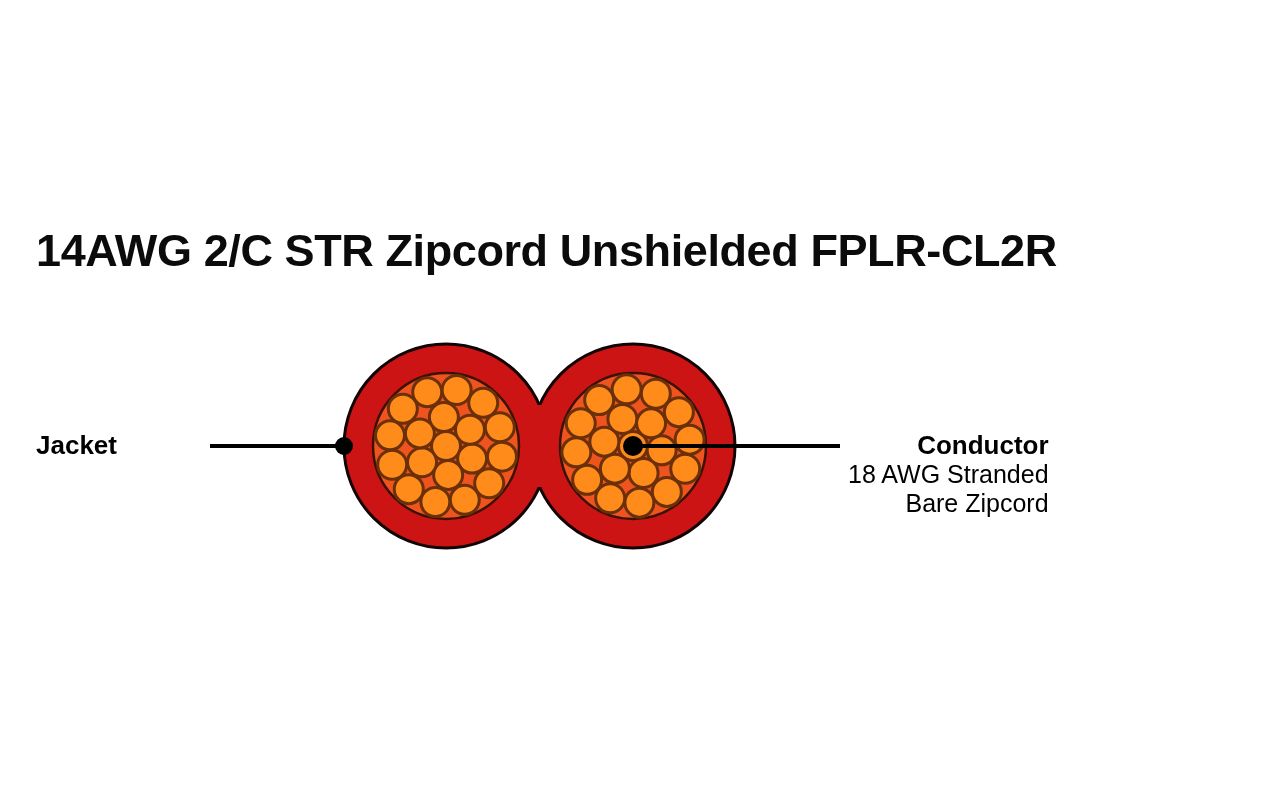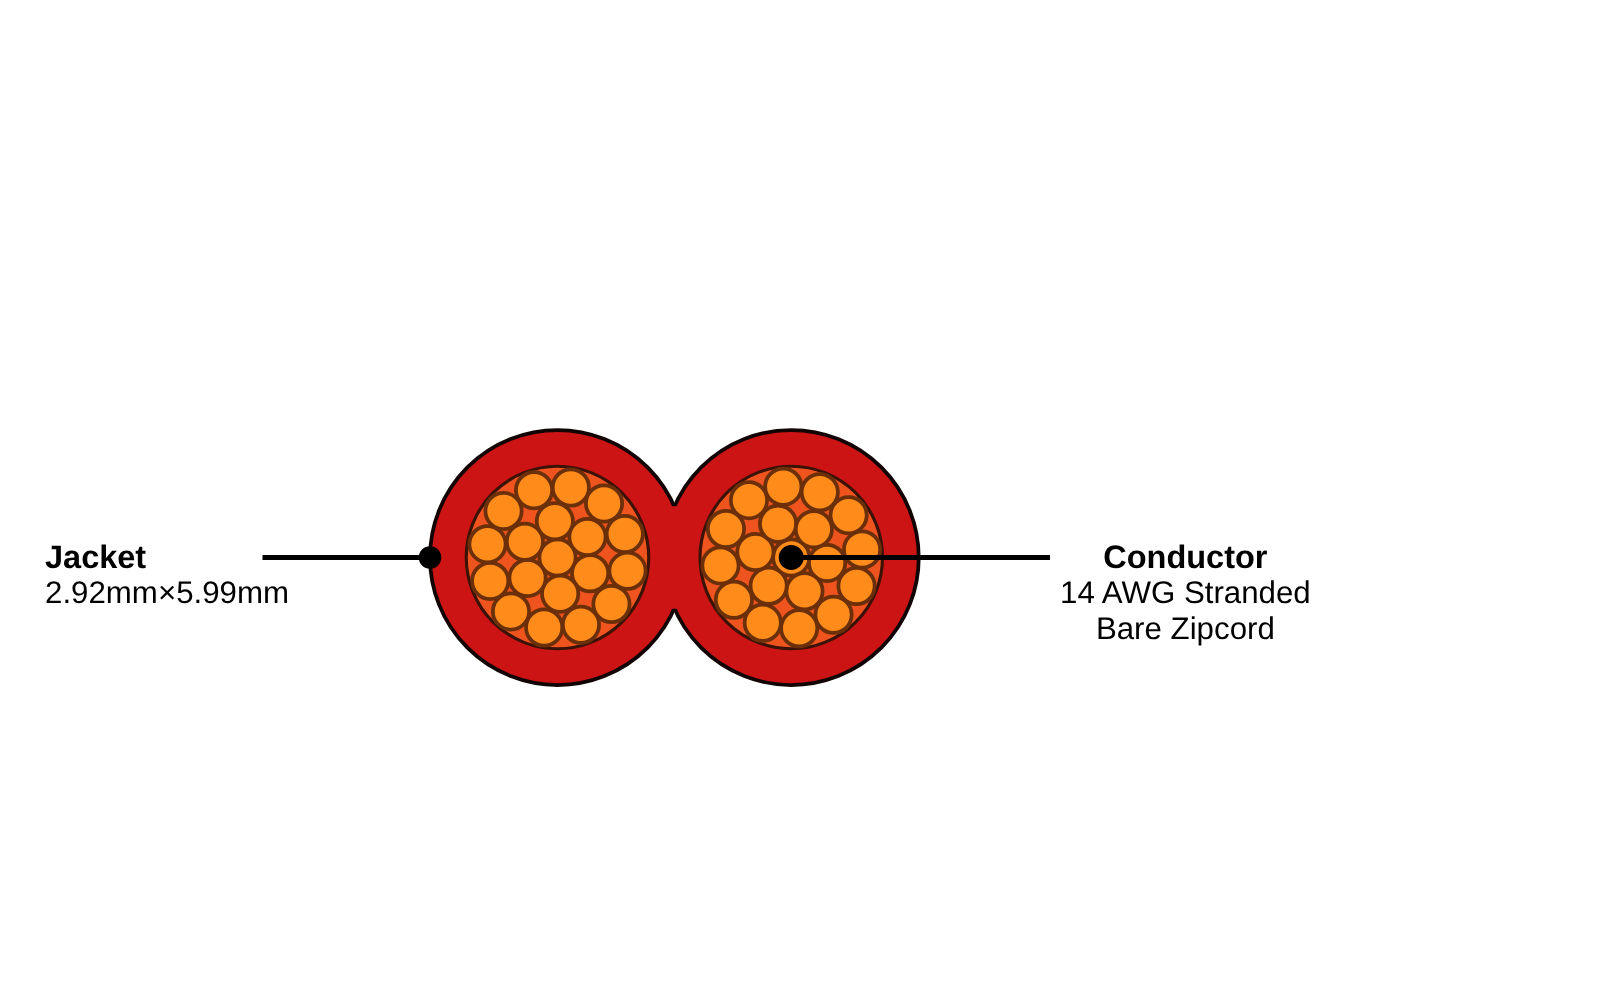--- a/index.html
+++ b/index.html
@@ -50,33 +50,34 @@
     white-space: nowrap;
   }
   #callout-jacket {
     left: 36px;
     top: 430px;
     text-align: left;
   }
   #callout-conductor {
     left: 848px;
     top: 430px;
-    text-align: center;
+    text-align: right;
   }
   #cable-svg {
     position: absolute;
     left: 0;
     top: 0;
   }
 </style>
 </head>
 <body>
 
 <div id="stage">
 
+  <div id="diagram-title">14AWG 2/C STR Zipcord Unshielded FPLR-CL2R</div>
 
   <svg id="cable-svg" width="1280" height="800" viewBox="0 0 1280 800">
 
     <g>
       <circle id="jacket-left" cx="446" cy="446" r="102" fill="#cc1414" stroke="#120404" stroke-width="3"></circle>
       <circle id="jacket-right" cx="633" cy="446" r="102" fill="#cc1414" stroke="#120404" stroke-width="3"></circle>
 
       <path id="jacket-web" d="M 539.5 368 A 102 102 0 0 1 539.5 524 A 102 102 0 0 0 539.5 368 Z" fill="#cc1414" stroke="none"></path>
       <rect x="525" y="405" width="29" height="82" fill="#cc1414" stroke="none"></rect>
     </g>
@@ -137,22 +138,21 @@
     </g>
 
     <g>
       <line x1="633" y1="446" x2="840" y2="446" stroke="#000000" stroke-width="4"></line>
       <circle cx="633" cy="446" r="10" fill="#000000"></circle>
     </g>
   </svg>
 
   <div class="callout" id="callout-jacket">
     <div class="callout-title">Jacket</div>
-    <div class="callout-line">2.92mm×5.99mm</div>
   </div>
 
   <div class="callout" id="callout-conductor">
     <div class="callout-title">Conductor</div>
-    <div class="callout-line">14 AWG Stranded</div>
+    <div class="callout-line">18 AWG Stranded</div>
     <div class="callout-line">Bare Zipcord</div>
   </div>
 
 </div>
 
 </body></html>

